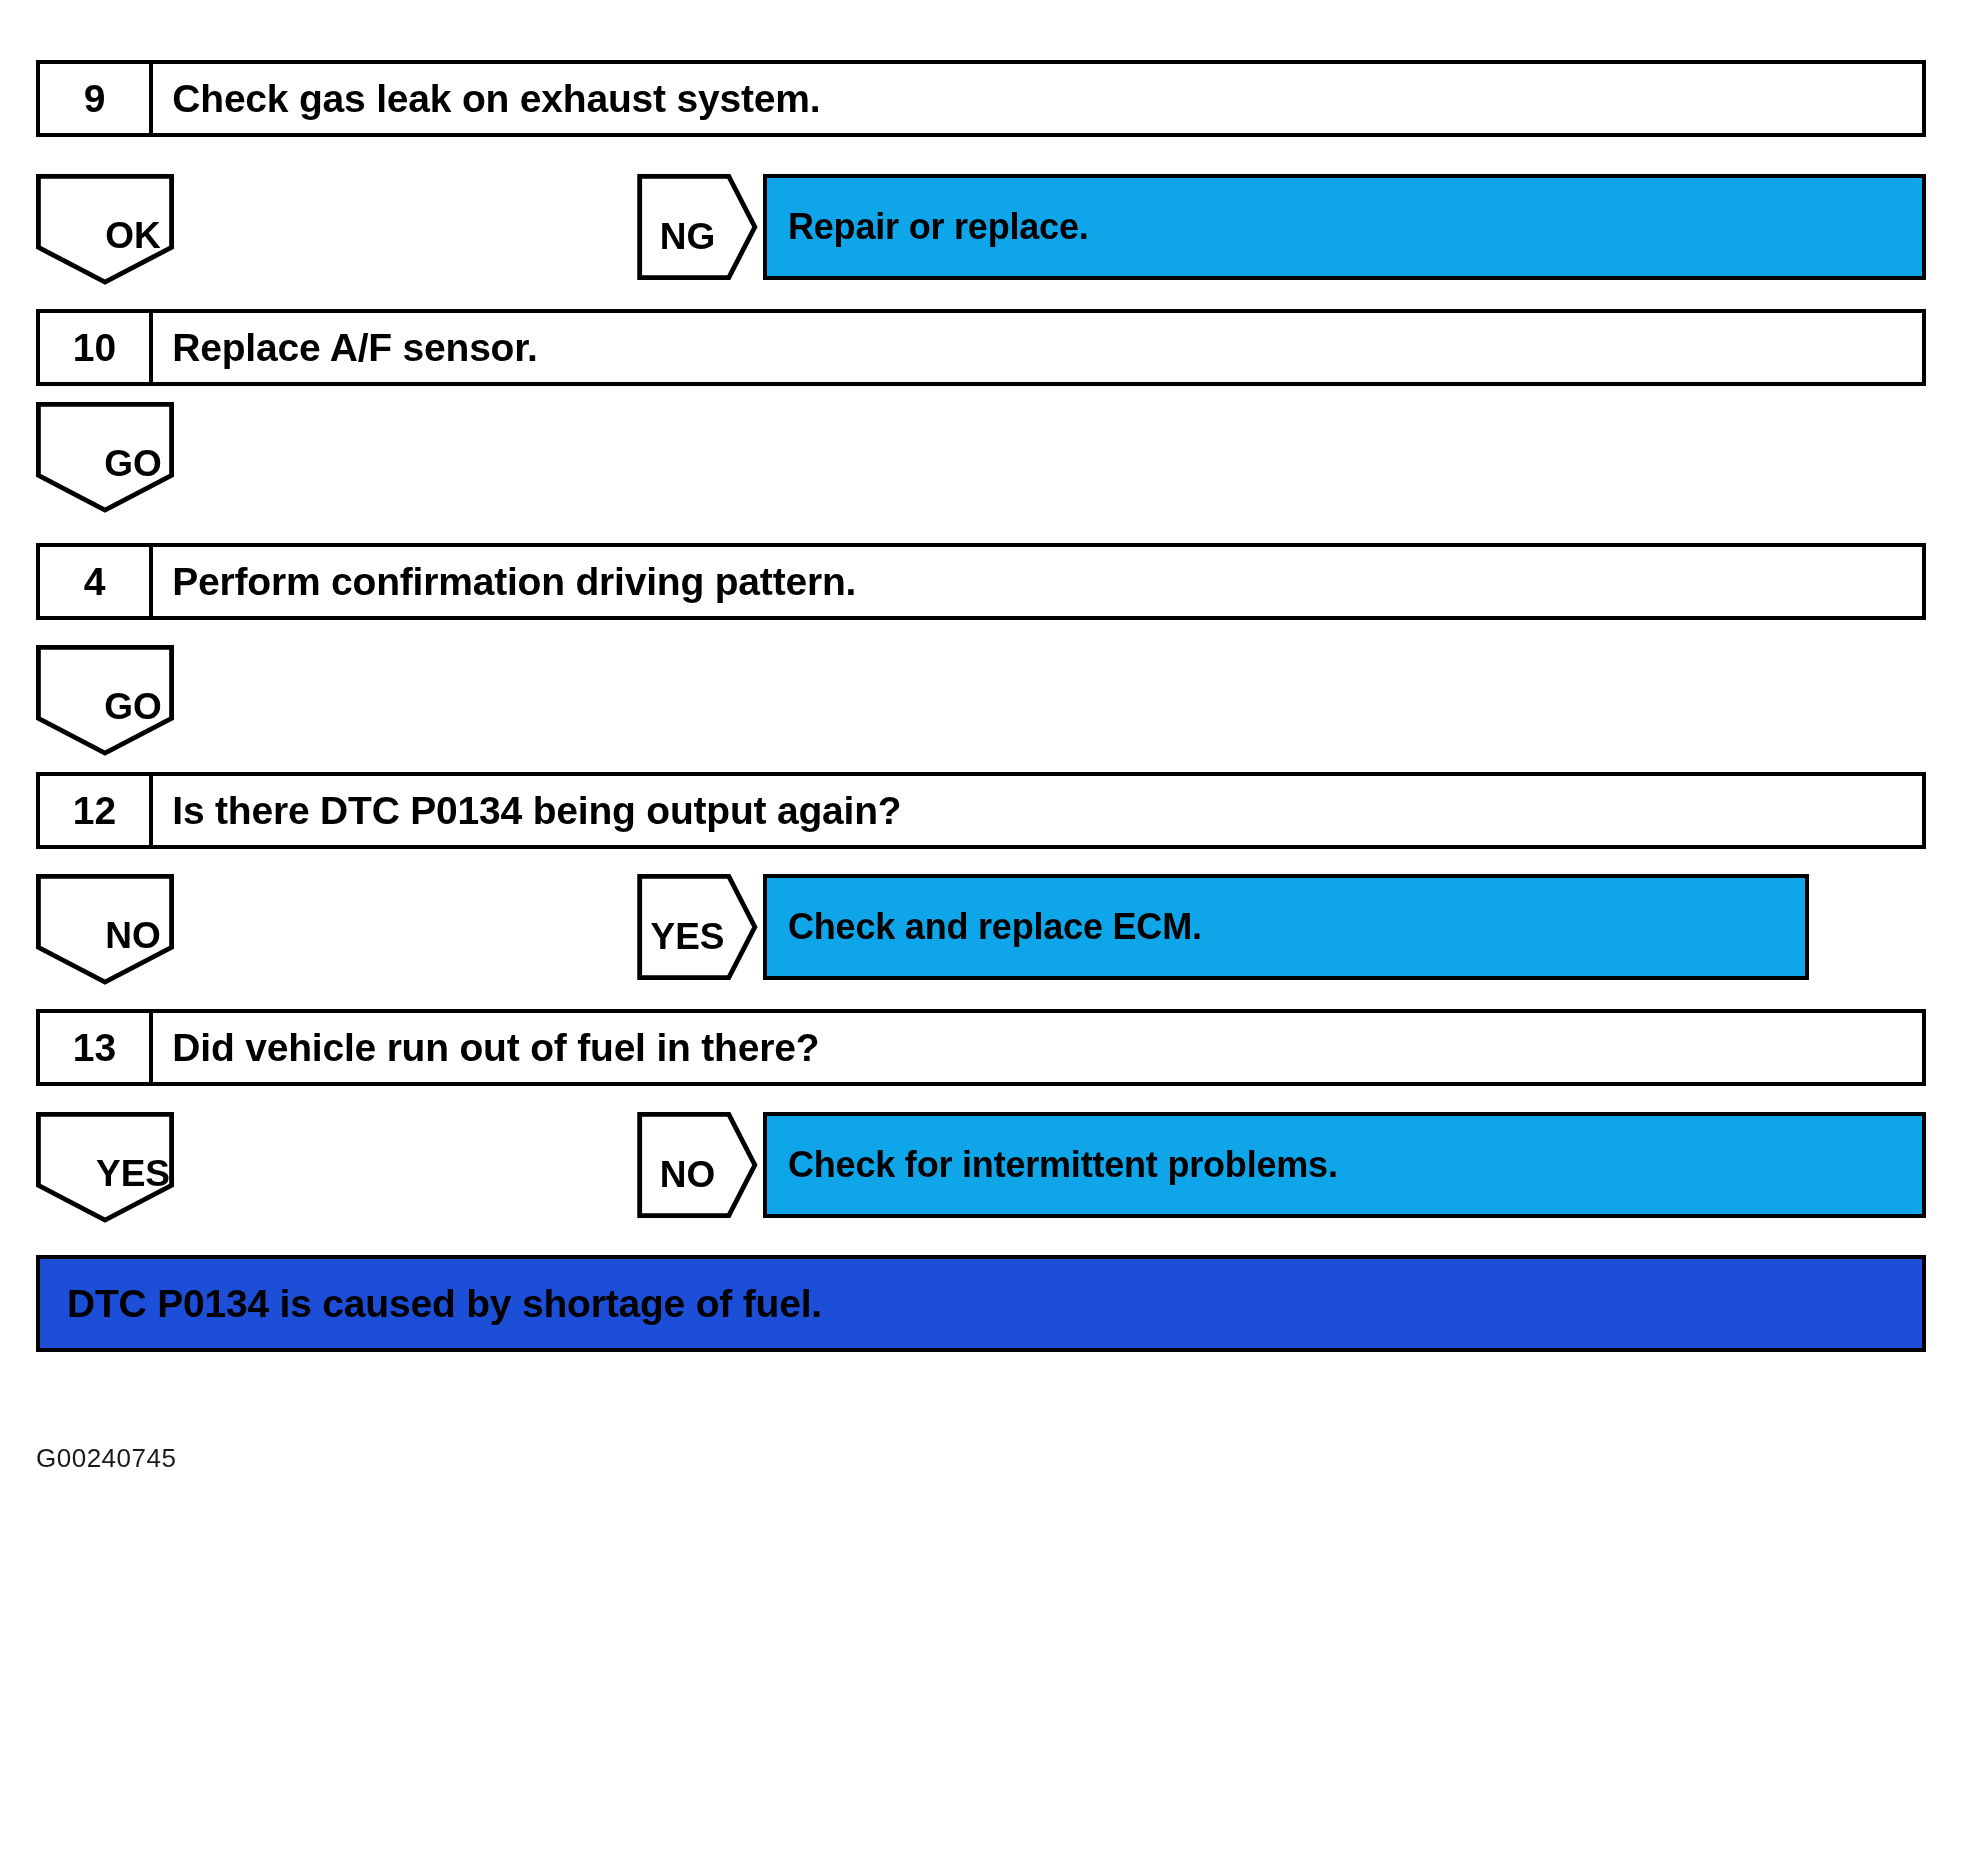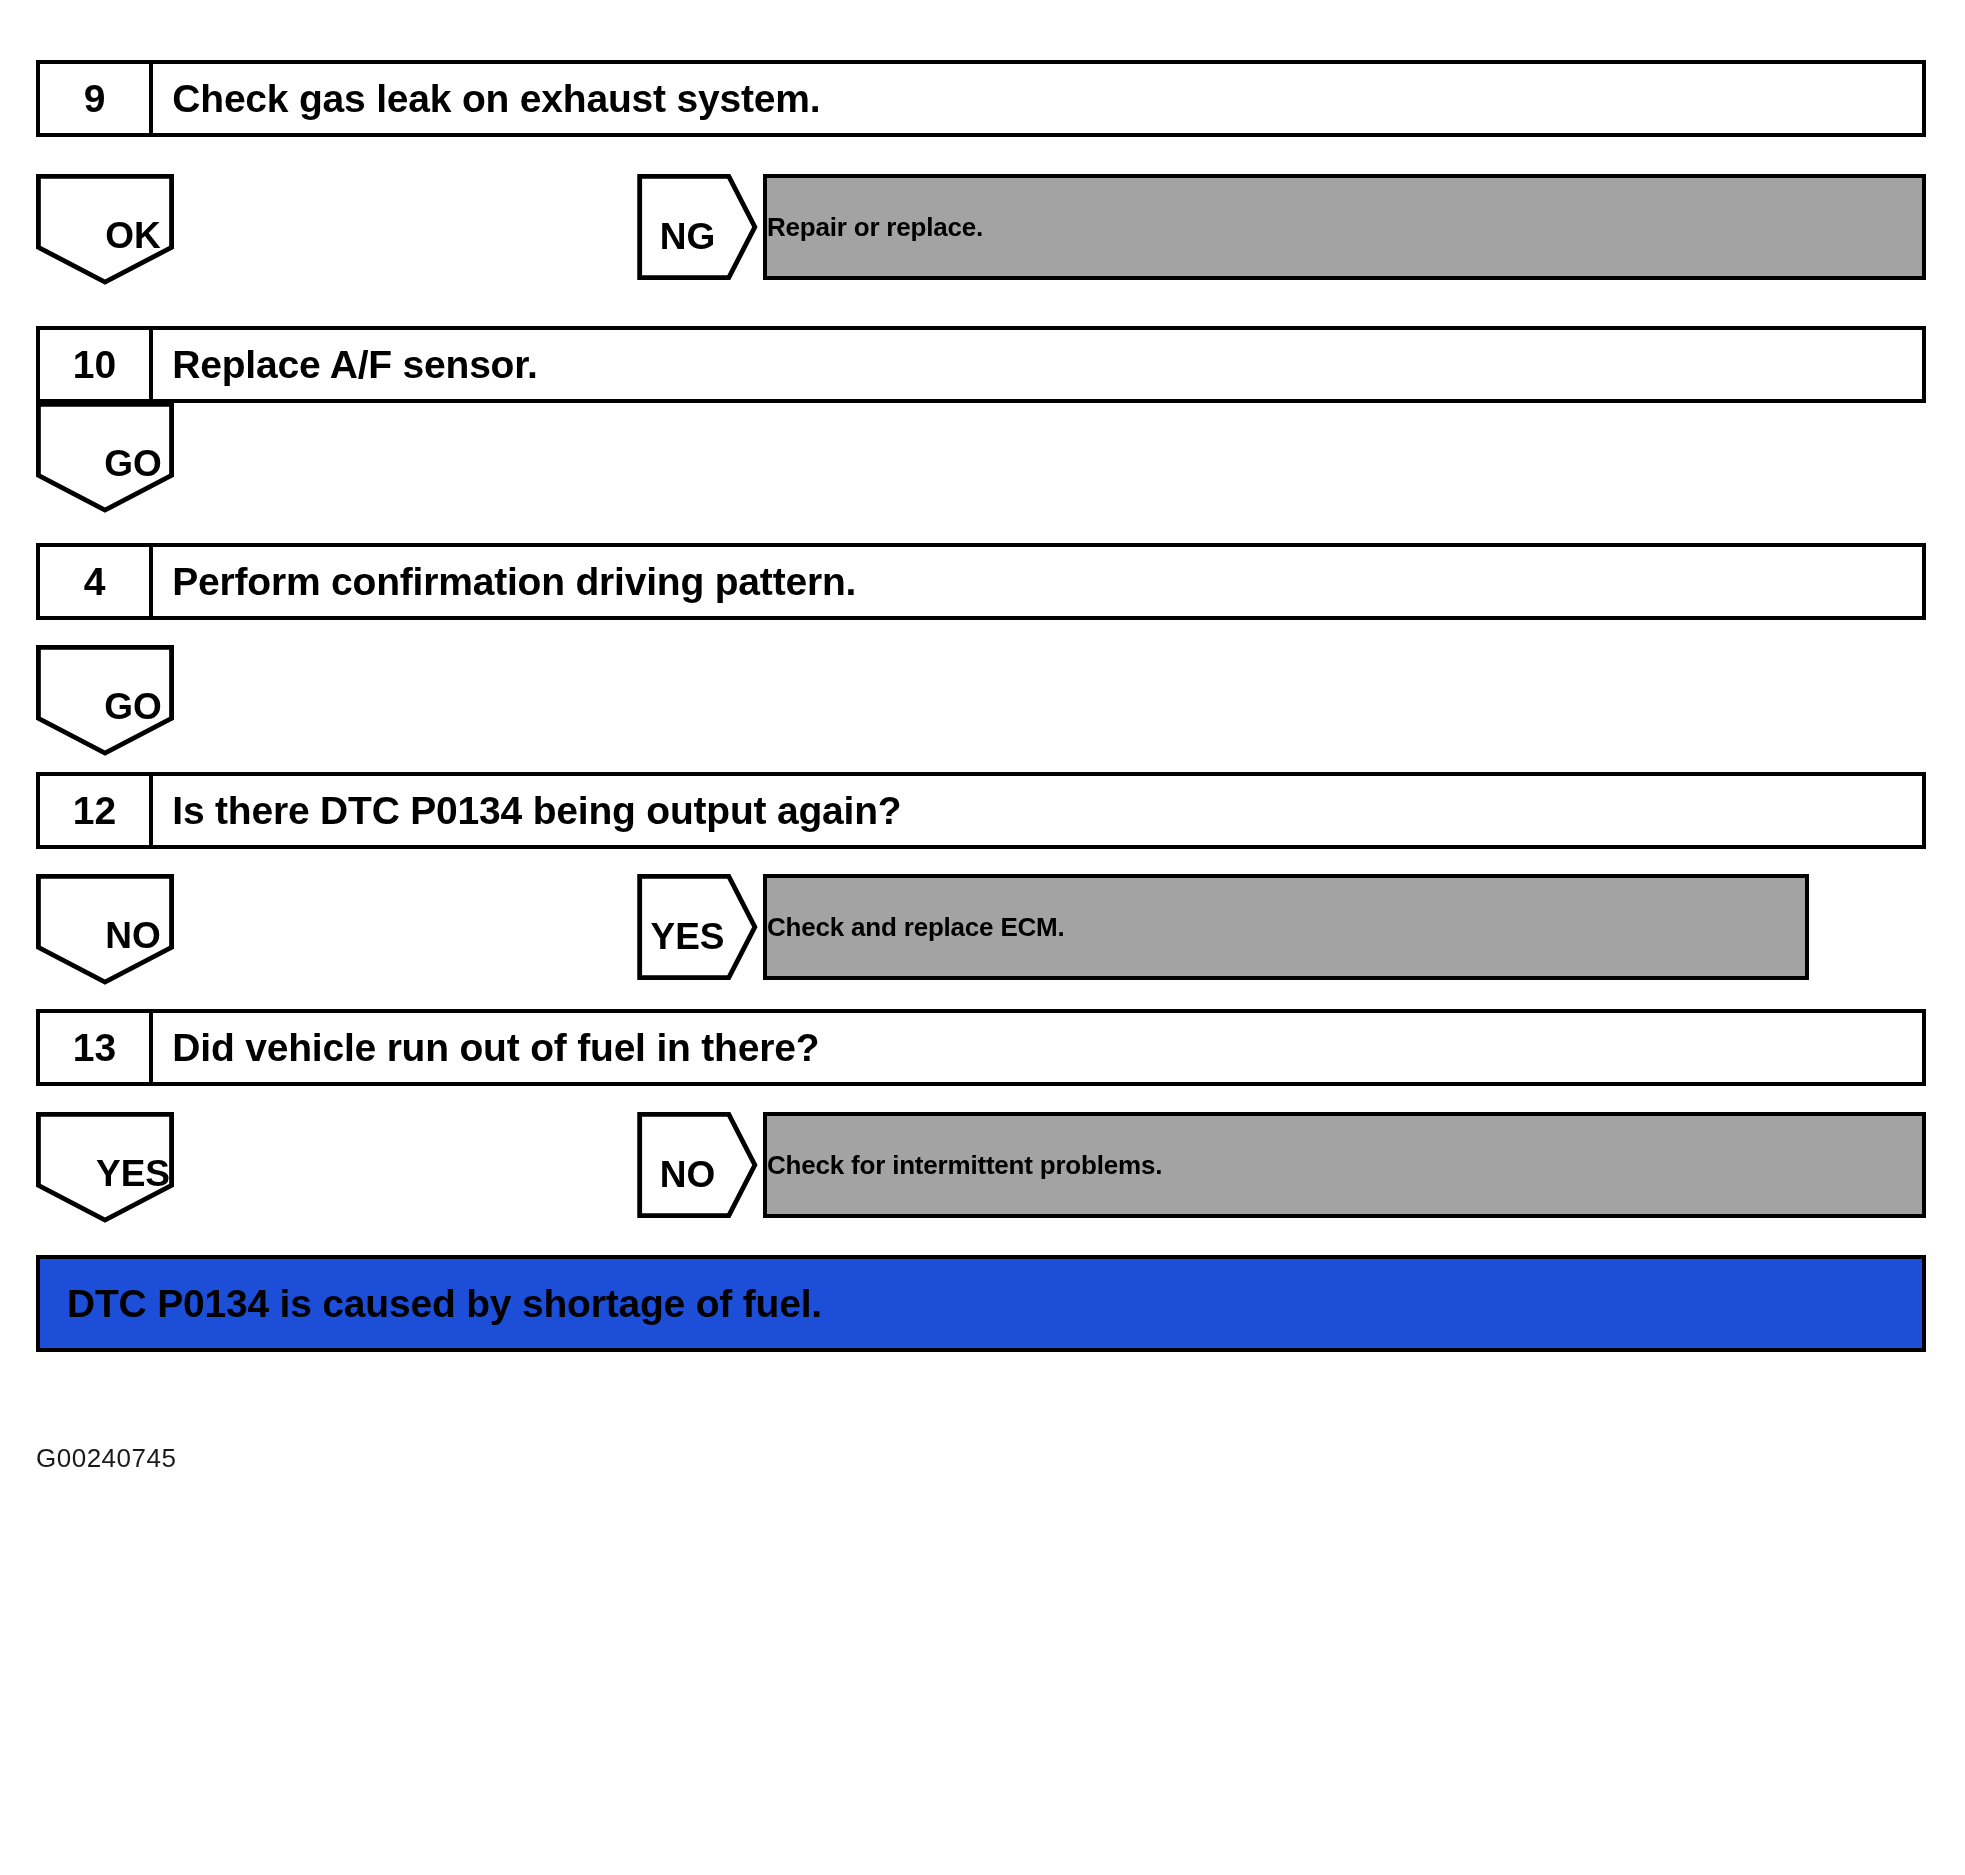--- a/index.html
+++ b/index.html
@@ -57,25 +57,26 @@
     font-size: 39px;
     letter-spacing: -0.2px;
     white-space: nowrap;
     font-stretch: condensed;
     text-align: right;
   }
 
   
   .result-box {
     border: 4.8px solid #000;
-    background: #a3a3a3;
-    display: flex;
-    align-items: center;
-    font-weight: bold;
-    font-size: 26px;
+    background: #0ea5e9;
+    display: flex;
+    align-items: center;
+    padding-left: 21px;
+    font-weight: bold;
+    font-size: 36px;
     letter-spacing: -0.2px;
     white-space: nowrap;
     font-stretch: condensed;
   }
 
   
   .conclusion-box {
     border: 4.8px solid #000;
     background: #1d4ed8;
     display: flex;
@@ -159,21 +160,21 @@
   <div class="arrow arrow-right" style="left:637px; top:174px; width:121px; height:106px;">
     <svg width="121" height="106" viewBox="0 0 125 110" aria-hidden="true">
       <polygon class="shape" points="2.5,2.5 95,2.5 122,55 95,107.5 2.5,107.5"></polygon>
     </svg>
     <span class="arrow-label">NG</span>
   </div>
   <div class="node result-box" style="left:763px; top:174px; width:1163px; height:106px;">
     <span>Repair or replace.</span>
   </div>
 
-  <div class="node step-row" style="left:36px; top:309px; width:1890px; height:77px;margin-top:17px;">
+  <div class="node step-row" style="left:36px; top:309px; width:1890px; height:77px;">
     <div class="step-num">10</div>
     <div class="step-text">Replace A/F sensor.</div>
   </div>
 
   <div class="arrow arrow-down" style="left:36px; top:402px; width:138px; height:111px;">
     <svg width="138" height="111" viewBox="0 0 143 115" aria-hidden="true">
       <polygon class="shape" points="2.5,2.5 140.5,2.5 140.5,76 71.5,112 2.5,76"></polygon>
     </svg>
     <span class="arrow-label">GO</span>
   </div>

